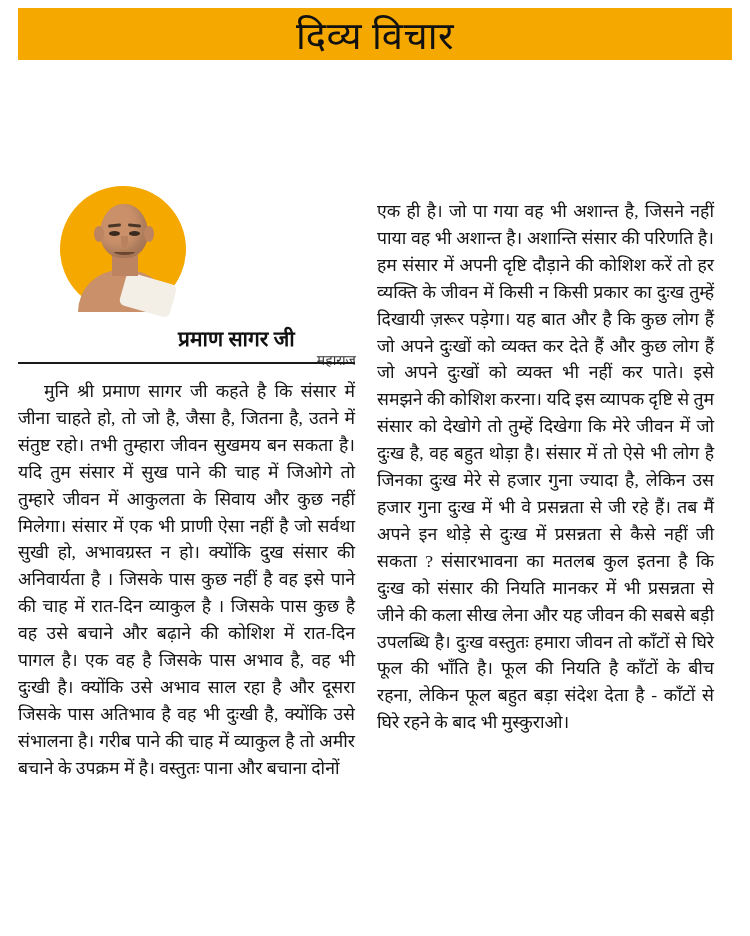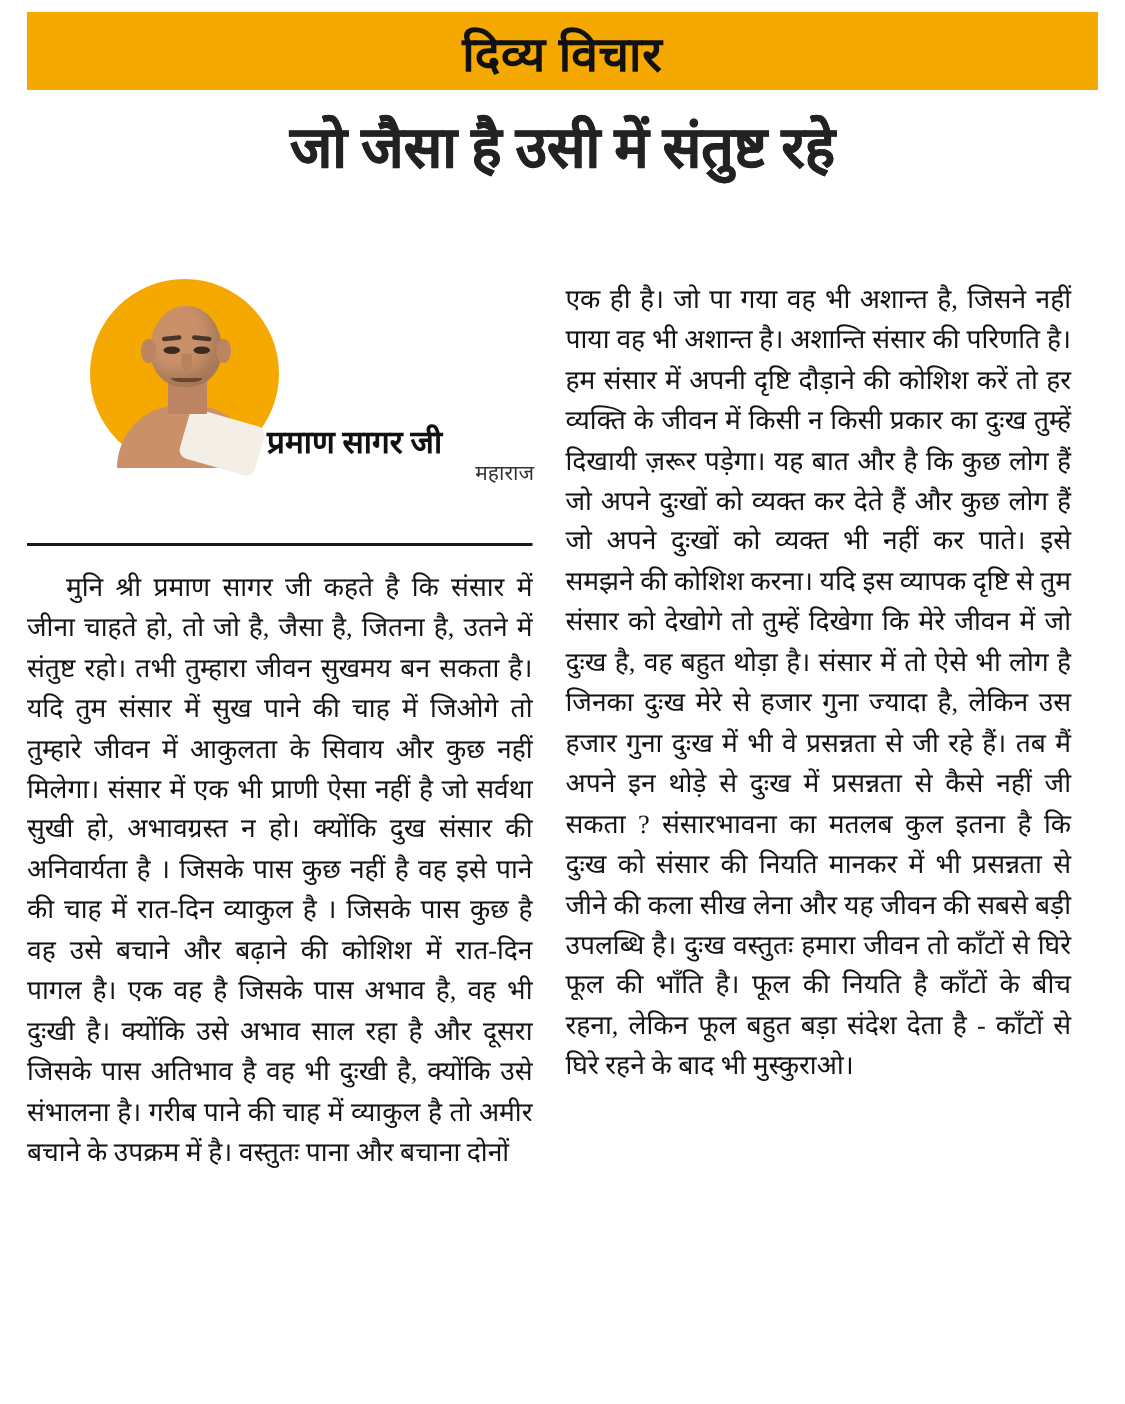--- a/index.html
+++ b/index.html
@@ -22,22 +22,22 @@
   .masthead {
     margin: 8px 18px 0 18px;
     background: #f5a800;
     height: 52px;
     display: flex;
     align-items: center;
     justify-content: center;
   }
   .masthead-title {
     font-family: "Liberation Serif", serif;
-    font-weight: bold;
-    font-size: 32px;
+    font-weight: normal;
+    font-size: 38px;
     letter-spacing: 0.5px;
     color: #111111;
   }
   
   .headline-wrap {
     margin: 18px 18px 0 18px;
     text-align: center;
   }
   .headline {
     font-family: "Liberation Serif", serif;
@@ -165,20 +165,21 @@
     line-height: 1.25;
   }
   .author-pre {
     font-size: 17px;
     color: #222;
   }
   .author-main {
     font-size: 21px;
     font-weight: bold;
     color: #111;
+    margin-top: 44px;
   }
   .author-post {
     font-size: 14px;
     color: #333;
     text-align: right;
   }
   .author-rule {
     position: absolute;
     left: 0;
     top: 176px;
@@ -192,35 +193,32 @@
     line-height: 1.53;
     color: #141414;
     text-align: justify;
     text-justify: inter-word;
   }
   .col-left .body-text {
     margin-top: 6px;
     text-indent: 26px;
   }
   .col-right .body-text {
-    margin-top: 0;
+    margin-top: 12px;
   }
 </style>
 </head>
 <body>
 
 <div class="page">
 
   <div class="masthead">
     <div class="masthead-title">दिव्य विचार</div>
   </div>
 
-  <div class="headline-wrap">
-    <div class="headline">जो जैसा है उसी में संतुष्ट रहे</div>
-  </div>
 
   <div class="columns">
 
     <div class="col col-left">
 
       <div class="author-block">
         <div class="portrait">
           <div class="disc"></div>
           <div class="shoulders"></div>
           <div class="cloth"></div>

